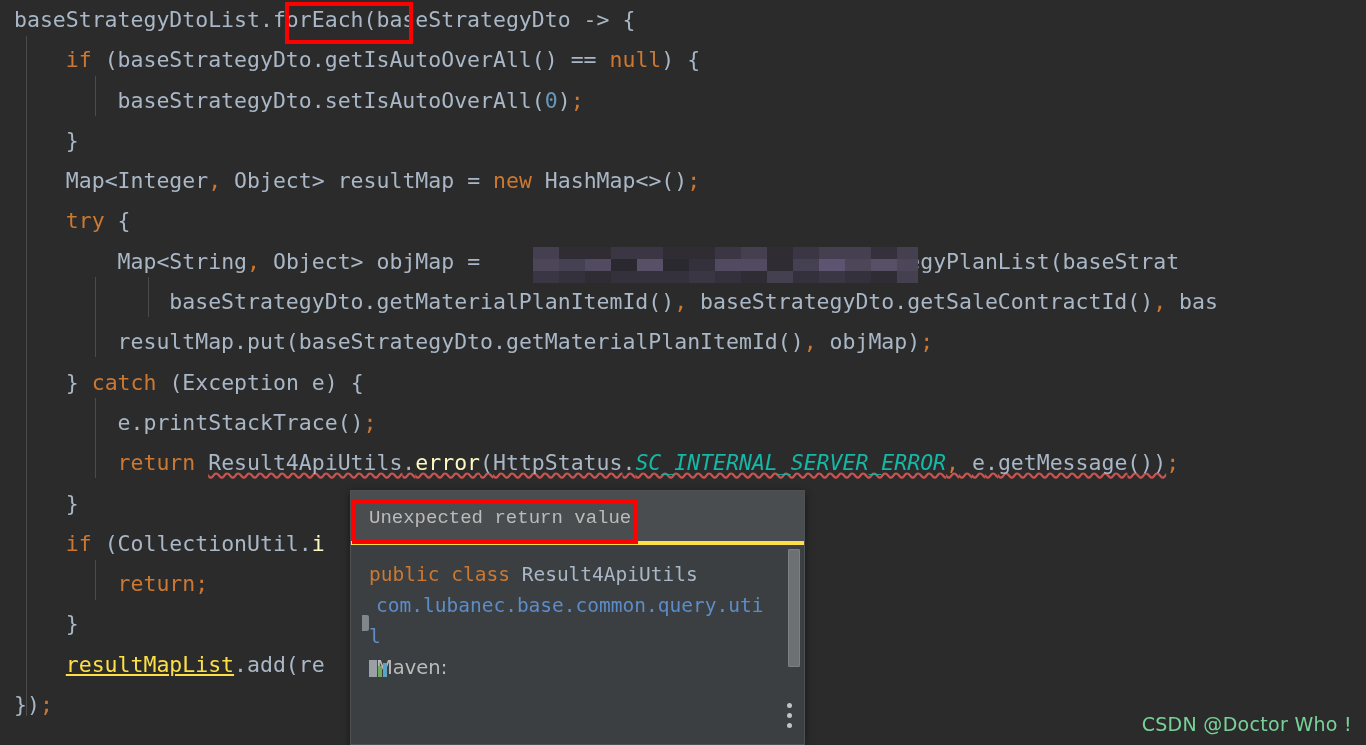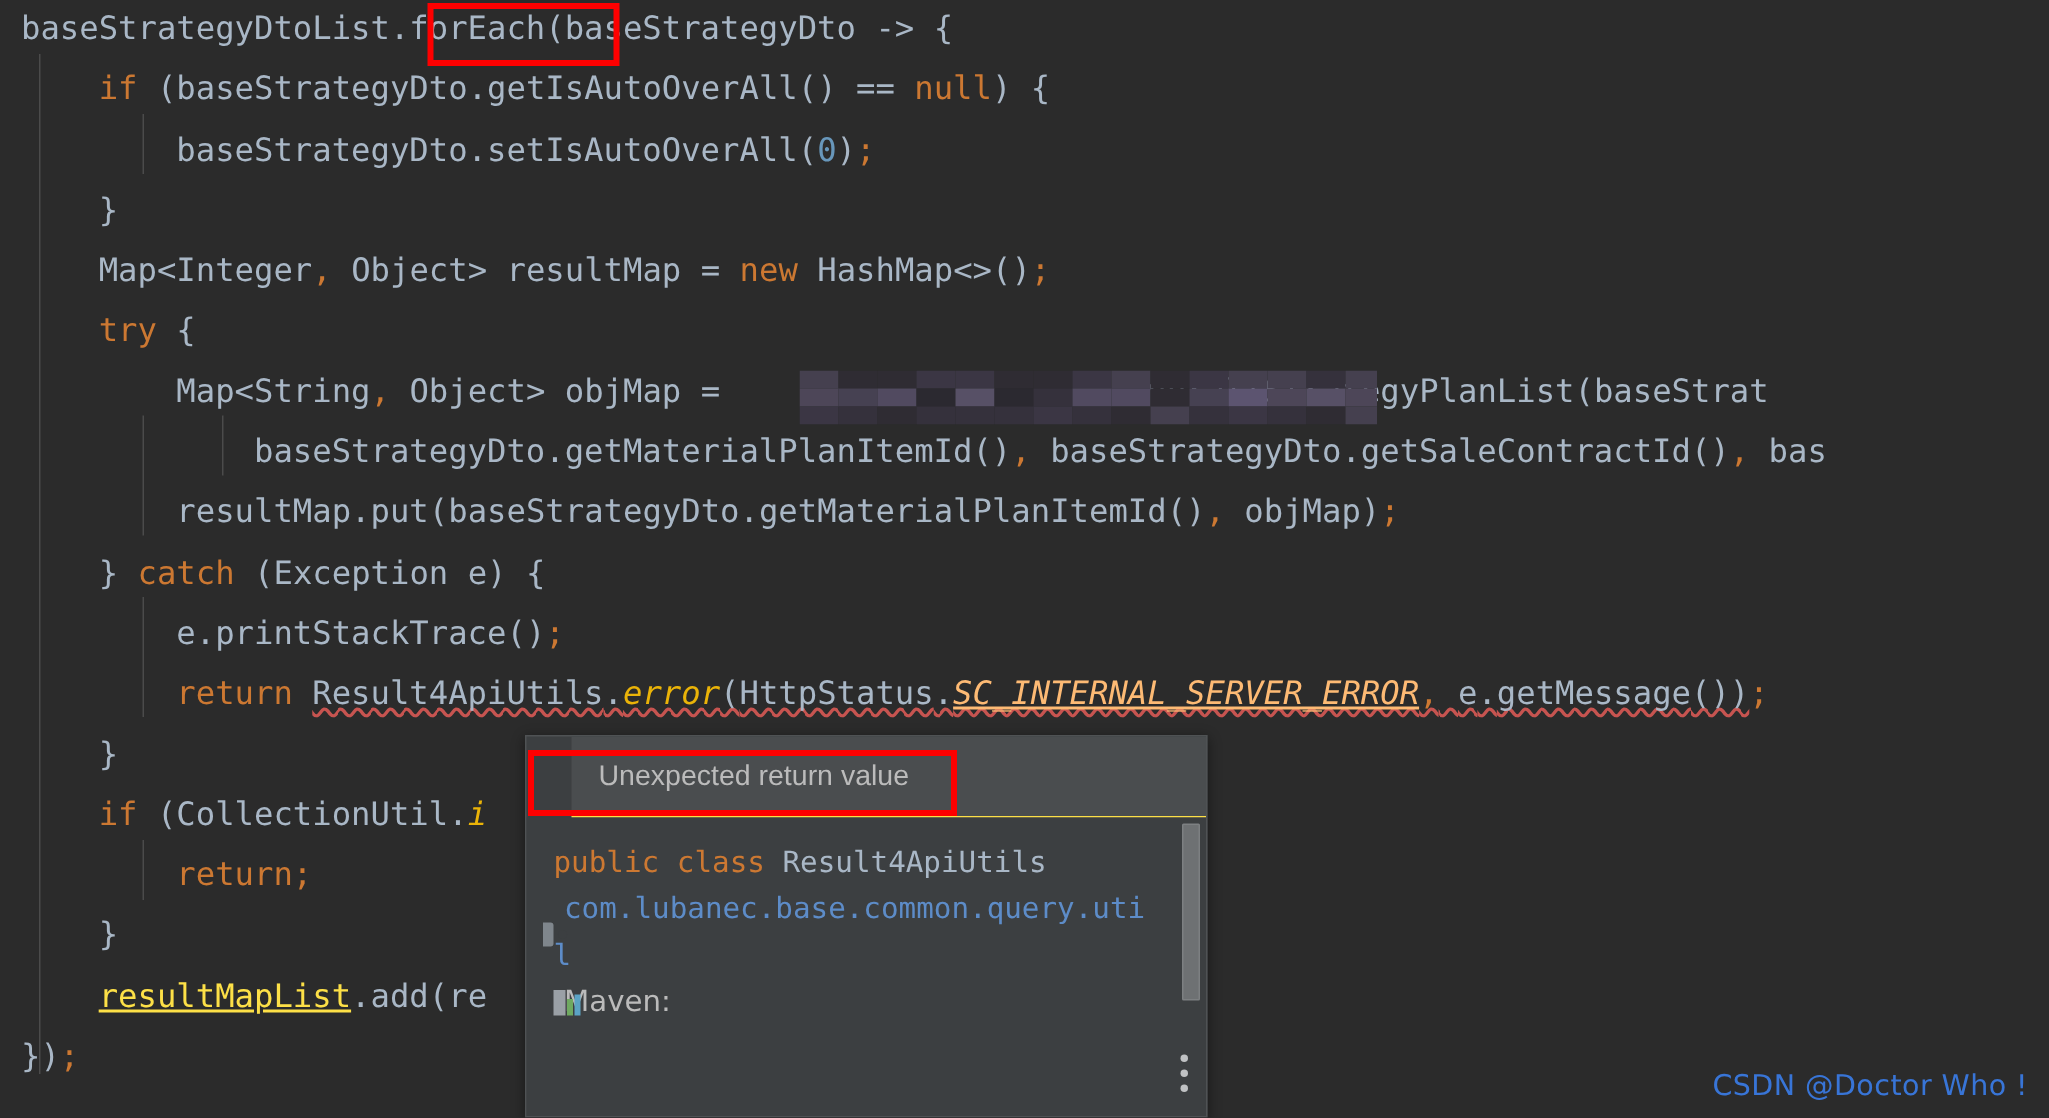--- a/index.html
+++ b/index.html
@@ -41,22 +41,22 @@
     padding-left: 14px;
     box-sizing: border-box;
   }
 
   
   .kw   { color: #cc7832; }          
   .num  { color: #6897bb; }          
   .pl   { color: #a9b7c6; }          
   .punc { color: #a9b7c6; }
   .semi { color: #cc7832; }          
-  .stat { color: #fdba74; font-style: italic; text-decoration: underline; }   
-  .mth  { color: #eab308; font-style: italic; }   
+  .stat { color: #14b8a6; font-style: italic; }   
+  .mth  { color: #fef9c3; }   
   .fld  { color: #fde047; text-decoration: underline; } 
   .err  { text-decoration: underline wavy #c75450; text-decoration-skip-ink: none; }
 
   
   .guide {
     position: absolute;
     width: 1px;
     background: #4b4b4b;
   }
 
@@ -91,27 +91,26 @@
     background: #3c3f41;
     border: 1px solid #4f5254;
     box-sizing: border-box;
     overflow: hidden;
     box-shadow: 0 2px 8px rgba(0,0,0,0.45);
   }
   #doc-header {
     height: 54px;
     background: #4a4d4f;
     color: #bbbbbb;
-    font-family: Liberation Sans, sans-serif;
+    font-family: Liberation Mono, monospace;
     font-size: 19px;
     line-height: 54px;
     padding-left: 18px;
     box-sizing: border-box;
-    border-bottom: 1px solid #fde047;
-    margin-left: 30px;
+    border-bottom: 4px solid #fde047;
   }
   #doc-body {
     position: relative;
     height: 200px;
     background: #3c3f41;
     padding: 14px 34px 0 18px;
     box-sizing: border-box;
     font-family: "DejaVu Sans Mono", monospace;
     font-size: 19.5px;
     line-height: 31px;
@@ -209,21 +208,21 @@
     margin: 0 auto 5px auto;
   }
 
   
   #watermark {
     position: absolute;
     right: 14px;
     bottom: 10px;
     font-family: "DejaVu Sans", sans-serif;
     font-size: 19px;
-    color: #3b82f6;
+    color: #86efac;
     opacity: 0.85;
     letter-spacing: 0.3px;
   }
 </style>
 </head>
 <body>
 
 <div id="editor">
 
   <div class="guide" style="left:26px;  top:36px;  height:680px;"></div>

